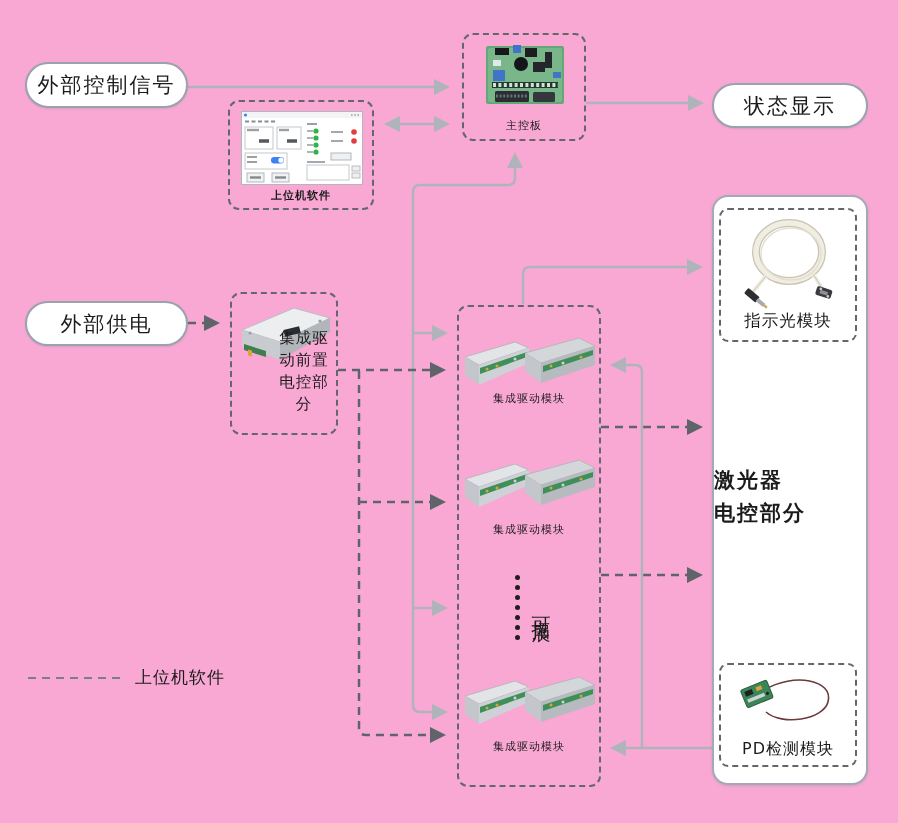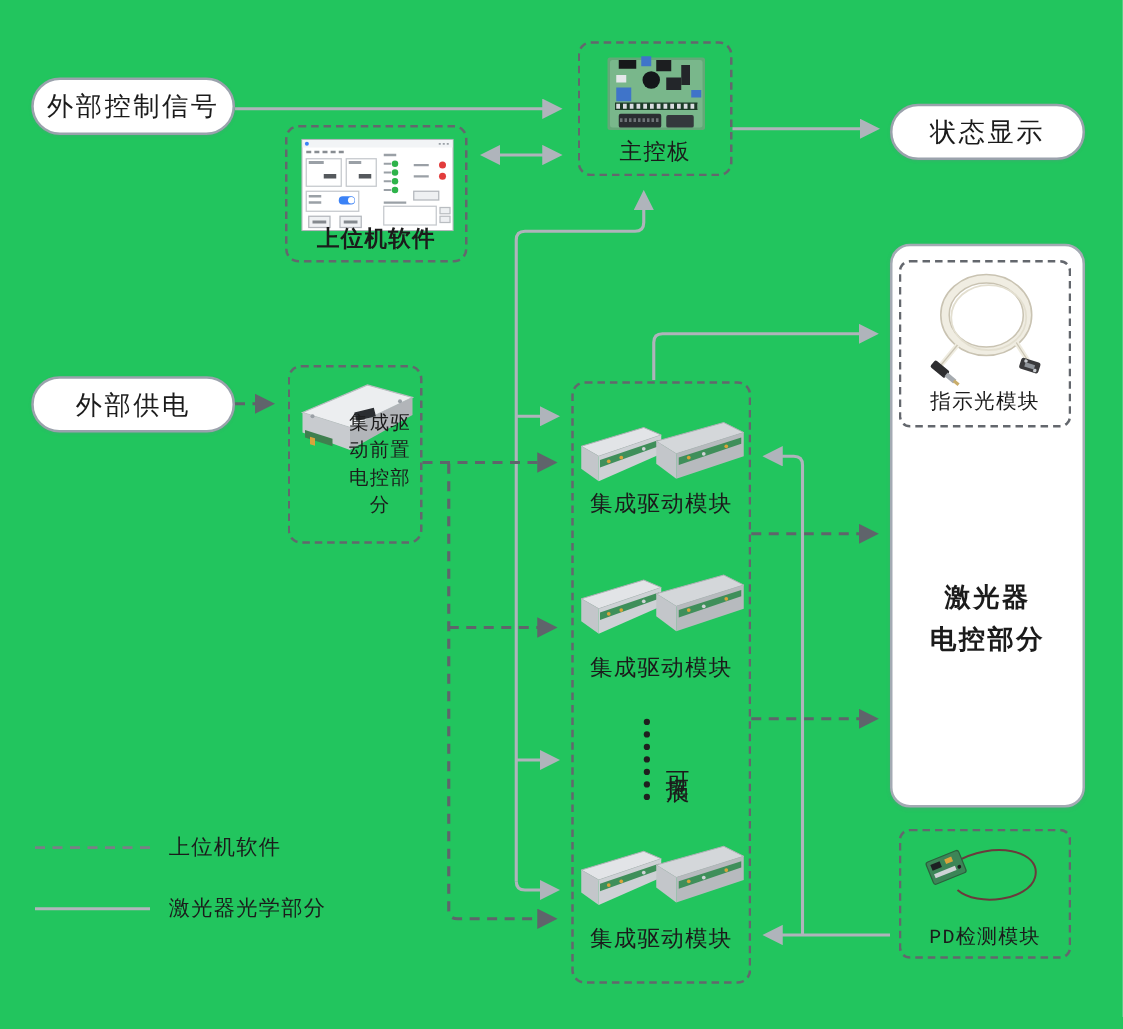--- a/index.html
+++ b/index.html
@@ -3,21 +3,21 @@
 <meta charset="utf-8">
 <style>
   html,body{margin:0;padding:0;}
   body{
     font-family:"DejaVu Sans","Liberation Sans",sans-serif;
     background:#e9edf4;
   }
   #canvas{
     position:relative;
     width:898px;height:823px;
-    background:#22c55e;
+    background:#f9a8d4;
     overflow:hidden;
     color:#1b1b1b;
   }
   
   .pill{
     position:absolute;
     background:#ffffff;
     border:2px solid #9aa2ac;
     border-radius:24px;
     display:flex;align-items:center;justify-content:center;
@@ -27,34 +27,34 @@
   }
   
   .dashed-box{
     position:absolute;
     border:2px dashed #63676d;
     border-radius:11px;
     box-sizing:border-box;
   }
   .dashed-box .caption{
     position:absolute;left:0;right:0;text-align:center;
-    font-size:18px;letter-spacing:1px;
+    font-size:11px;letter-spacing:1px;
   }
   .photo{position:absolute;}
   
   .white-box{
     position:absolute;
     background:#ffffff;
     border:2px solid #a3aab3;
     border-radius:16px;
     box-sizing:border-box;
     box-shadow:0 1px 3px rgba(120,130,150,.3);
   }
   .optics-title{
-    position:absolute;left:0;right:0;text-align:center;
+    position:absolute;left:0;right:0;text-align:left;
     font-size:21px;font-weight:bold;letter-spacing:2px;line-height:33px;
   }
   .two-line-caption{
     position:absolute;left:0;right:0;text-align:center;
     font-size:15.5px;line-height:22px;letter-spacing:1px;margin-left:40px;
   }
   
   .expand-group{
     position:absolute;display:flex;gap:9px;align-items:center;
   }
@@ -265,21 +265,21 @@
       <polygon points="78,30 132,13 132,32 78,50" fill="#b7babe"></polygon>
       <polygon points="62,20 78,30 78,50 62,38" fill="#c3c6ca"></polygon>
       <polygon points="80,33 130,17 130,22 80,39" fill="#3f8f5a"></polygon>
       <circle cx="88" cy="33" r="1.5" fill="#d9a43b"></circle>
       <circle cx="100" cy="30" r="1.5" fill="#cfd3d6"></circle>
       <circle cx="118" cy="24" r="1.5" fill="#d9a43b"></circle>
     </svg>
     <div class="caption" style="top:432px;">集成驱动模块</div>
   </div>
 
-  <div class="white-box" style="left:712px;top:195px;width:156px;height:451px;font-family:Liberation Mono, monospace;">
+  <div class="white-box" style="left:712px;top:195px;width:156px;height:590px;">
 
     <div class="dashed-box" style="left:5px;top:11px;width:138px;height:134px;border-radius:9px;">
       <svg class="photo" style="left:13px;top:4px;" width="110" height="100" viewBox="0 0 110 100">
         <ellipse cx="55" cy="38" rx="33" ry="29" fill="none" stroke="#c9c3b2" stroke-width="8"></ellipse>
         <ellipse cx="55" cy="38" rx="33" ry="29" fill="none" stroke="#f0ede2" stroke-width="5.5"></ellipse>
         <ellipse cx="57" cy="40" rx="30" ry="26" fill="none" stroke="#e3dfd0" stroke-width="1.4"></ellipse>
         <path d="M32 62 L18 79" stroke="#efece0" stroke-width="4"></path>
         <path d="M32 62 L18 79" stroke="#cbc5b4" stroke-width="1"></path>
         <g transform="rotate(40 18 82)">
           <rect x="10" y="78" width="15" height="7" rx="1.5" fill="#2e2e30"></rect>
@@ -319,20 +319,14 @@
     </div>
   </div>
 
   <div class="legend-item" style="left:28px;top:666px;">
     <svg width="92" height="6" viewBox="0 0 92 6">
       <line x1="0" y1="3" x2="92" y2="3" stroke="#7a7f86" stroke-width="2.2" stroke-dasharray="8 6"></line>
     </svg>
     <span>上位机软件</span>
   </div>
 
-  <div class="legend-item" style="left:28px;top:715px;">
-    <svg width="92" height="6" viewBox="0 0 92 6">
-      <line x1="0" y1="3" x2="92" y2="3" stroke="#b2b6bd" stroke-width="2.4"></line>
-    </svg>
-    <span>激光器光学部分</span>
-  </div>
 
 </div>
 
 </body></html>

